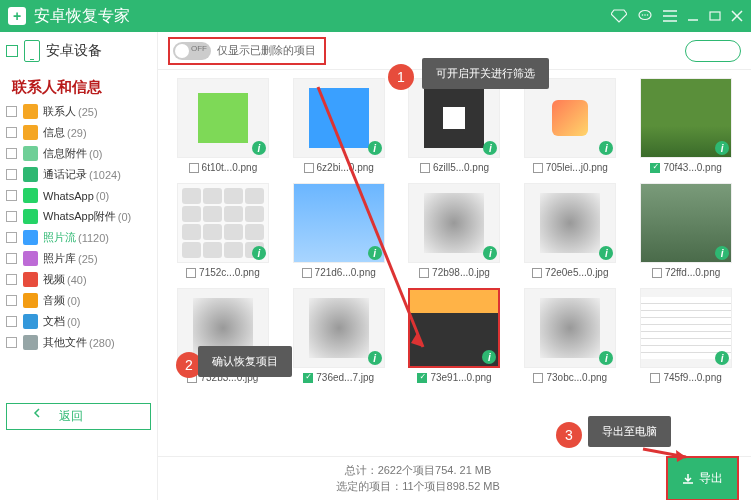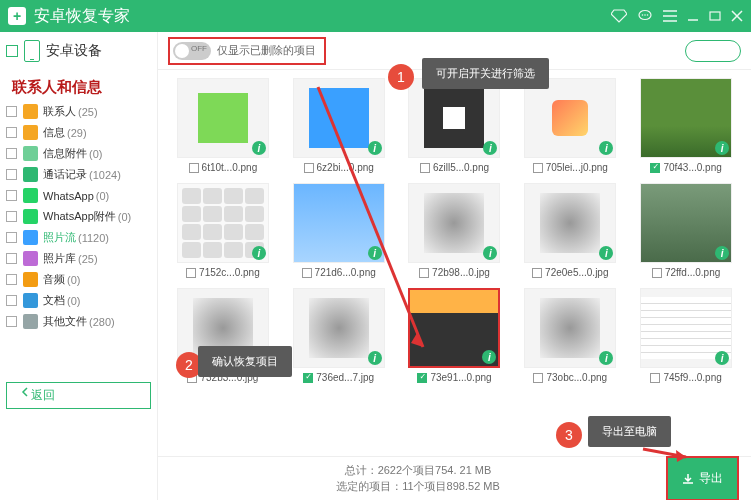--- a/index.html
+++ b/index.html
@@ -34,21 +34,21 @@
 .cell{display:flex;flex-direction:column;align-items:center}
 .thumb{width:92px;height:80px;background:#f4f4f4;border:1px solid #eee;position:relative;display:flex;align-items:center;justify-content:center;overflow:hidden}
 .thumb.sel{border:2px solid #d33}
 .info-badge{position:absolute;right:2px;bottom:2px;width:14px;height:14px;background:#2eb872;border-radius:50%;color:#fff;font-size:10px;font-style:italic;font-weight:bold;display:flex;align-items:center;justify-content:center}
 .caption{display:flex;align-items:center;margin-top:4px;font-size:10px;color:#555;max-width:96px}
 .caption .cb{width:10px;height:10px;border:1px solid #999;margin-right:3px;flex-shrink:0}
 .caption .cb.checked{background:#2eb872;border-color:#2eb872;position:relative}
 .caption .cb.checked:after{content:"✓";color:#fff;font-size:8px;position:absolute;left:1px;top:-2px}
 .caption .fn{white-space:nowrap;overflow:hidden;text-overflow:ellipsis}
 .footer{height:44px;border-top:1px solid #eee;display:flex;align-items:center;padding:0 12px;position:relative}
-.back-btn{position:absolute;left:-148px;bottom:8px;border:1.5px solid #2eb872;color:#2eb872;padding:4px 14px;font-size:12px;display:flex;align-items:flex-start;gap:0;cursor:pointer}
+.back-btn{position:absolute;left:-148px;bottom:8px;border:1.5px solid #2eb872;color:#2eb872;padding:4px 26px;font-size:12px;display:flex;align-items:flex-start;gap:16px;cursor:pointer}
 .stats{flex:1;text-align:center;font-size:11px;color:#777;line-height:1.4}
 .export-btn{background:#2eb872;color:#fff;padding:12px 14px;font-size:12px;display:flex;align-items:center;gap:5px;cursor:pointer;border:2px solid #d33}
 .callout{position:absolute;background:#5a5a5a;color:#fff;padding:8px 14px;font-size:11px;border-radius:2px;pointer-events:none;z-index:10}
 .bubble{position:absolute;width:26px;height:26px;background:#e74c3c;border-radius:50%;color:#fff;display:flex;align-items:center;justify-content:center;font-size:14px;z-index:10;pointer-events:none}
 .arrow{position:absolute;z-index:9;pointer-events:none}
 
 .ph-green{width:50px;height:50px;background:#7ed957}
 .ph-blue{width:60px;height:60px;background:#3aa0ff}
 .ph-dark{width:60px;height:60px;background:#333;display:flex;align-items:center;justify-content:center}
 .ph-dark:after{content:"";width:22px;height:22px;background:#fff}
@@ -157,20 +157,26 @@
           <span class="count"> (1120)</span>
         </div>
         <div class="item">
           <span class="cb"></span>
           <span class="icn" style="background:#bd6bd6"></span>
           <span>照片库</span>
           <span class="count"> (25)</span>
         </div>
         <div class="item">
           <span class="cb"></span>
+          <span class="icn" style="background:#e74c3c"></span>
+          <span>视频</span>
+          <span class="count"> (40)</span>
+        </div>
+        <div class="item">
+          <span class="cb"></span>
           <span class="icn" style="background:#f39c12"></span>
           <span>音频</span>
           <span class="count"> (0)</span>
         </div>
         <div class="item">
           <span class="cb"></span>
           <span class="icn" style="background:#3498db"></span>
           <span>文档</span>
           <span class="count"> (0)</span>
         </div>

